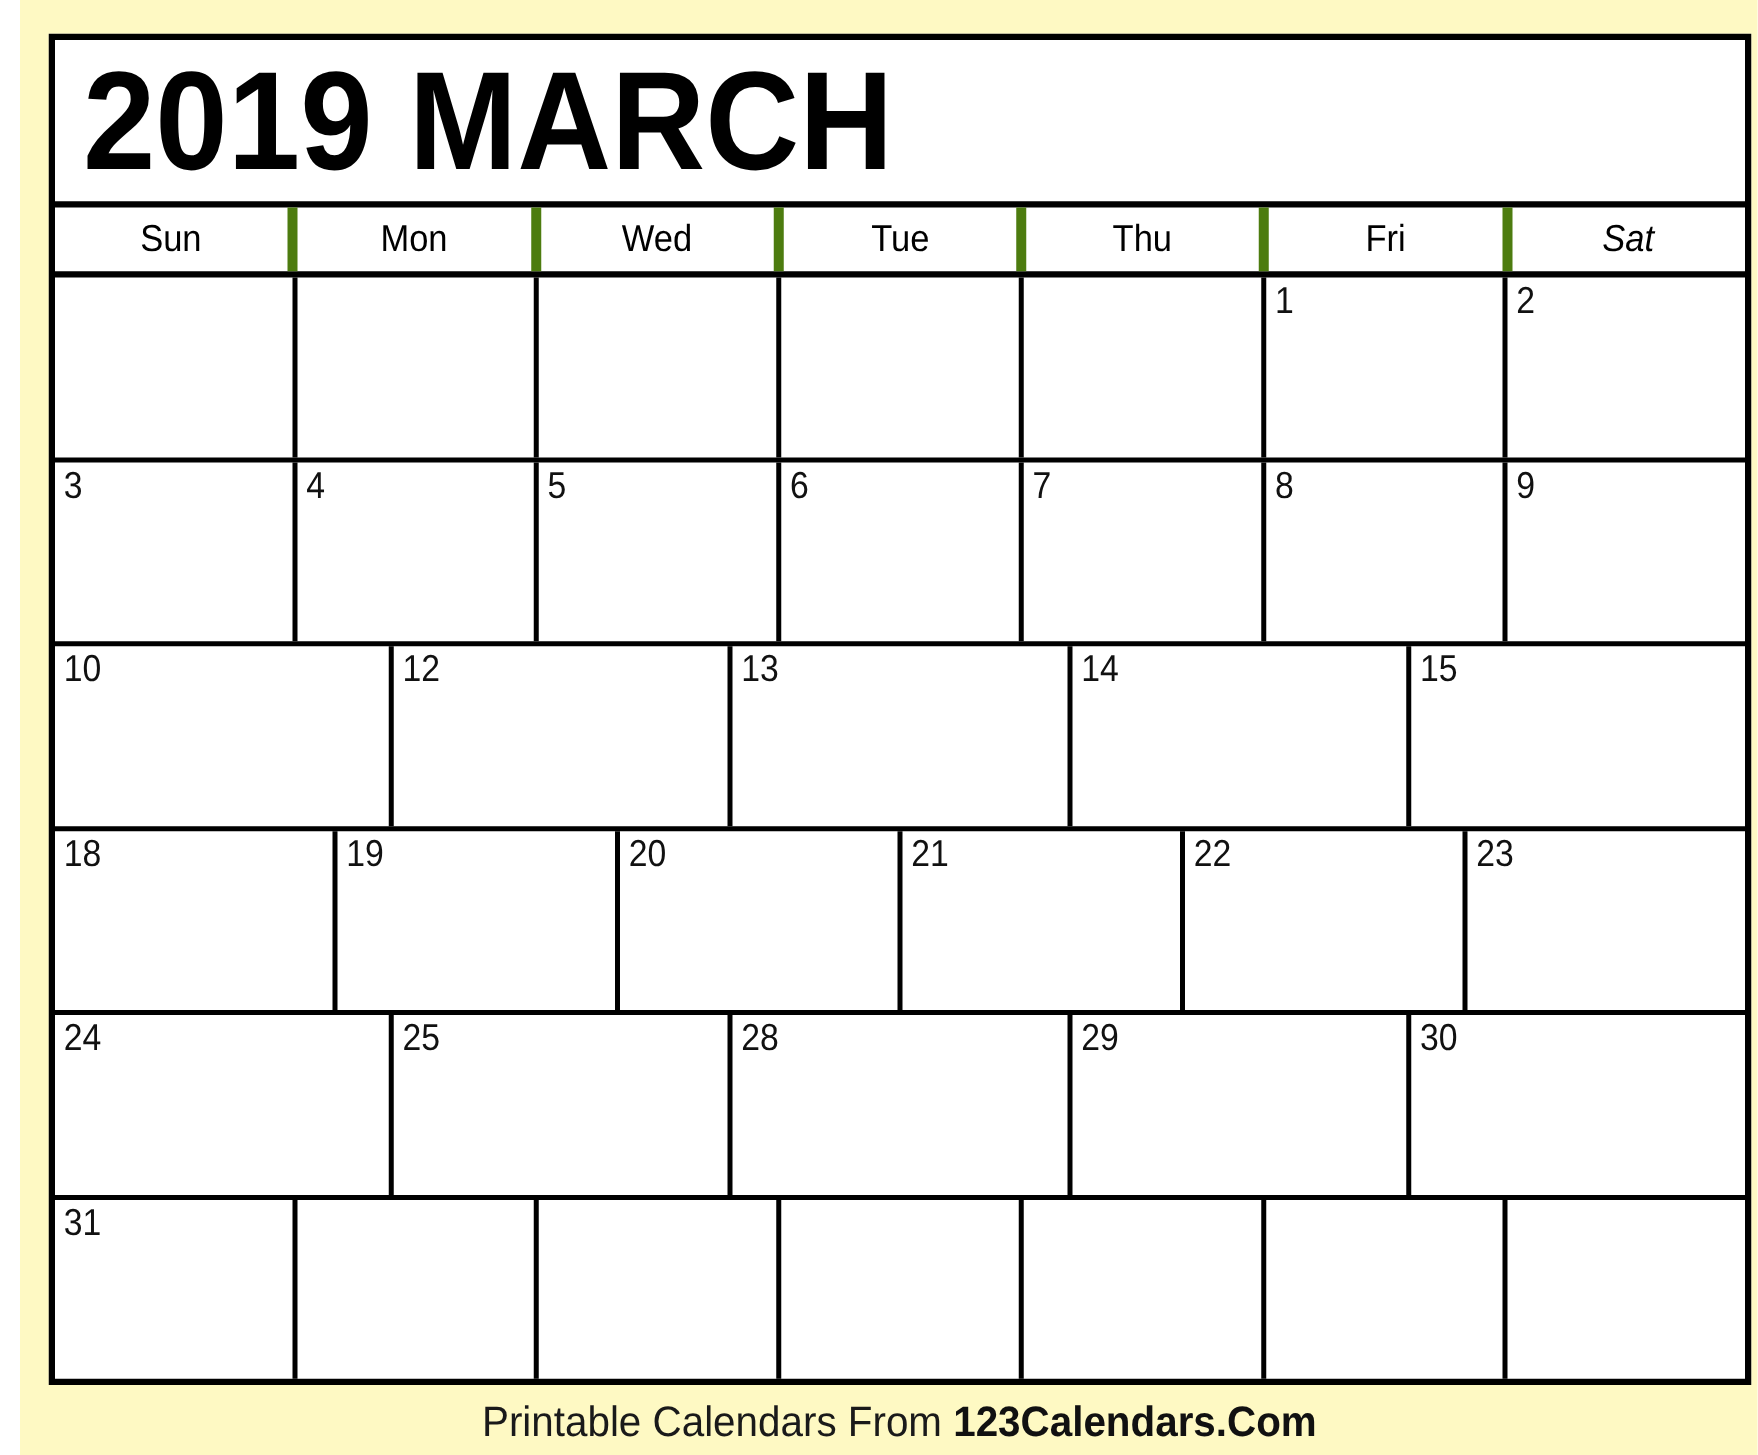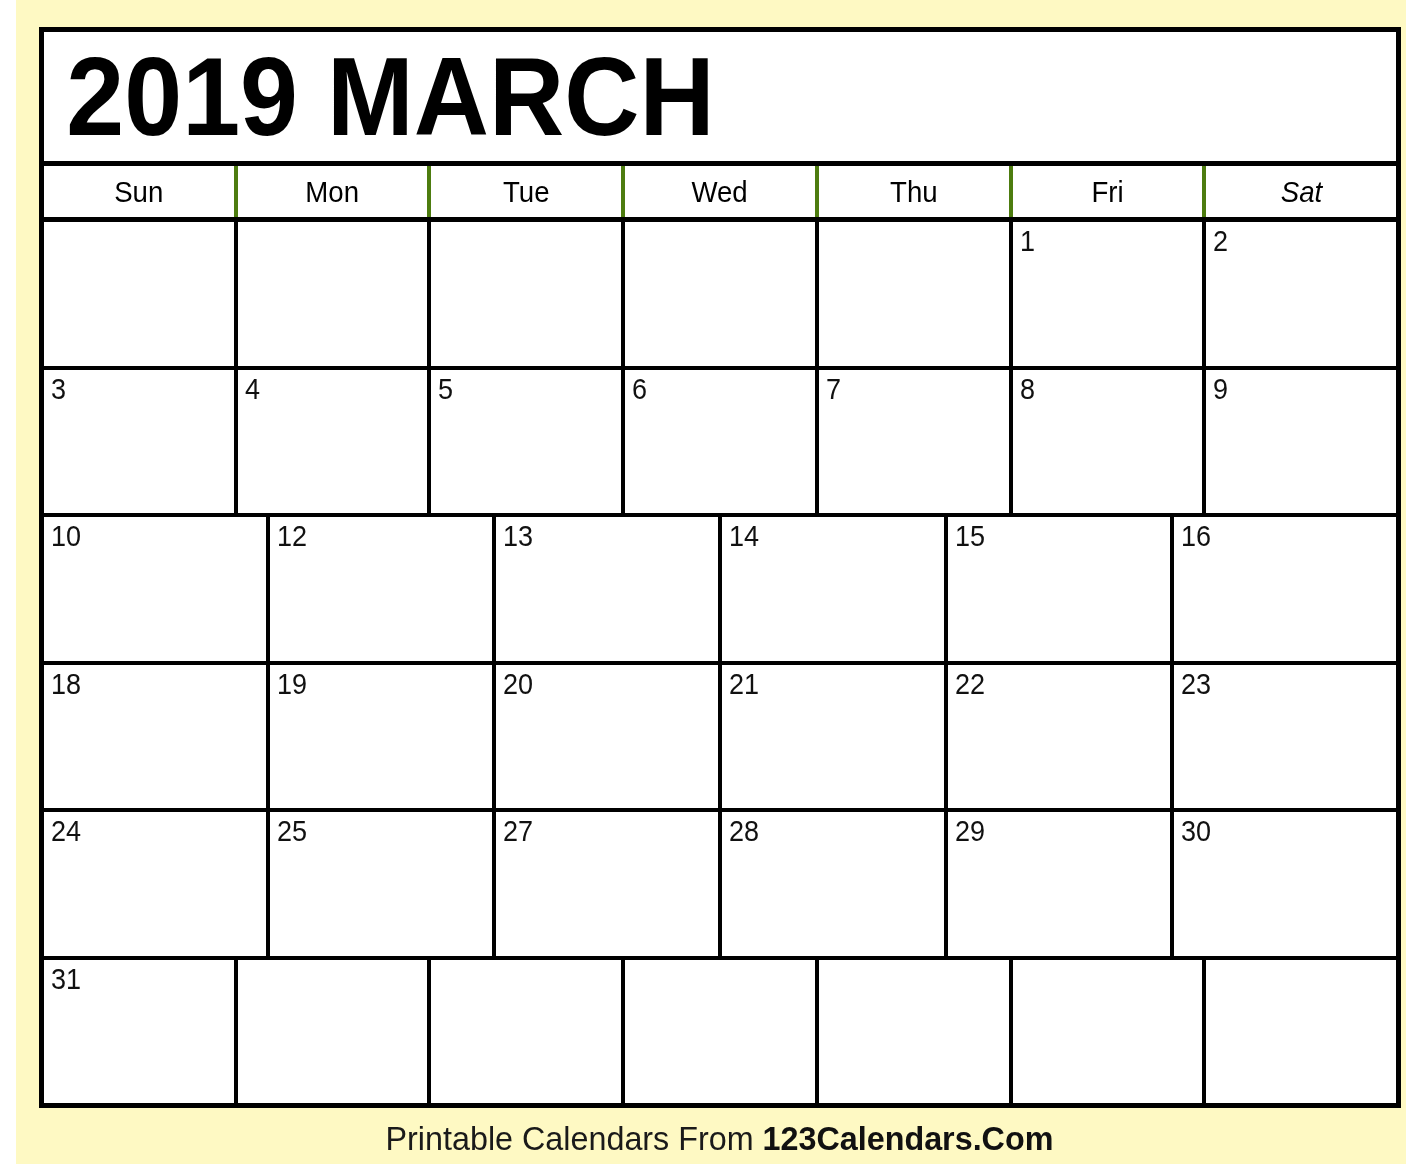--- a/index.html
+++ b/index.html
@@ -64,21 +64,21 @@
   #weekday-row {
     height: 56px;
     flex: 0 0 56px;
     display: flex;
     box-sizing: border-box;
     border-bottom: 5px solid #000000;
   }
   .weekday-cell {
     flex: 1 1 0;
     box-sizing: border-box;
-    border-right: 4px solid #4d7c0f;
+    border-right: 8px solid #4d7c0f;
     display: flex;
     align-items: center;
     justify-content: center;
     overflow: hidden;
   }
   .weekday-cell:last-child { border-right: none; font-style: italic; }
   .weekday-label {
     font-family: "Liberation Sans Narrow", "Liberation Sans", sans-serif;
     font-size: 30px;
     font-weight: 400;
@@ -162,24 +162,24 @@
     </div>
 
     <div id="weekday-row">
         <div class="weekday-cell">
           <span class="weekday-label">Sun</span>
         </div>
         <div class="weekday-cell">
           <span class="weekday-label">Mon</span>
         </div>
         <div class="weekday-cell">
+          <span class="weekday-label">Wed</span>
+        </div>
+        <div class="weekday-cell">
           <span class="weekday-label">Tue</span>
-        </div>
-        <div class="weekday-cell">
-          <span class="weekday-label">Wed</span>
         </div>
         <div class="weekday-cell">
           <span class="weekday-label">Thu</span>
         </div>
         <div class="weekday-cell">
           <span class="weekday-label">Fri</span>
         </div>
         <div class="weekday-cell">
           <span class="weekday-label">Sat</span>
         </div>
@@ -203,34 +203,32 @@
           <div class="day-cell"><span class="day-number">7</span></div>
           <div class="day-cell"><span class="day-number">8</span></div>
           <div class="day-cell"><span class="day-number">9</span></div>
         </div>
         <div class="week-row">
           <div class="day-cell"><span class="day-number">10</span></div>
           <div class="day-cell"><span class="day-number">12</span></div>
           <div class="day-cell"><span class="day-number">13</span></div>
           <div class="day-cell"><span class="day-number">14</span></div>
           <div class="day-cell"><span class="day-number">15</span></div>
-          <div class="day-cell"><span class="day-number">16</span></div>
         </div>
         <div class="week-row">
           <div class="day-cell"><span class="day-number">18</span></div>
           <div class="day-cell"><span class="day-number">19</span></div>
           <div class="day-cell"><span class="day-number">20</span></div>
           <div class="day-cell"><span class="day-number">21</span></div>
           <div class="day-cell"><span class="day-number">22</span></div>
           <div class="day-cell"><span class="day-number">23</span></div>
         </div>
         <div class="week-row">
           <div class="day-cell"><span class="day-number">24</span></div>
           <div class="day-cell"><span class="day-number">25</span></div>
-          <div class="day-cell"><span class="day-number">27</span></div>
           <div class="day-cell"><span class="day-number">28</span></div>
           <div class="day-cell"><span class="day-number">29</span></div>
           <div class="day-cell"><span class="day-number">30</span></div>
         </div>
         <div class="week-row">
           <div class="day-cell"><span class="day-number">31</span></div>
           <div class="day-cell empty"></div>
           <div class="day-cell empty"></div>
           <div class="day-cell empty"></div>
           <div class="day-cell empty"></div>

